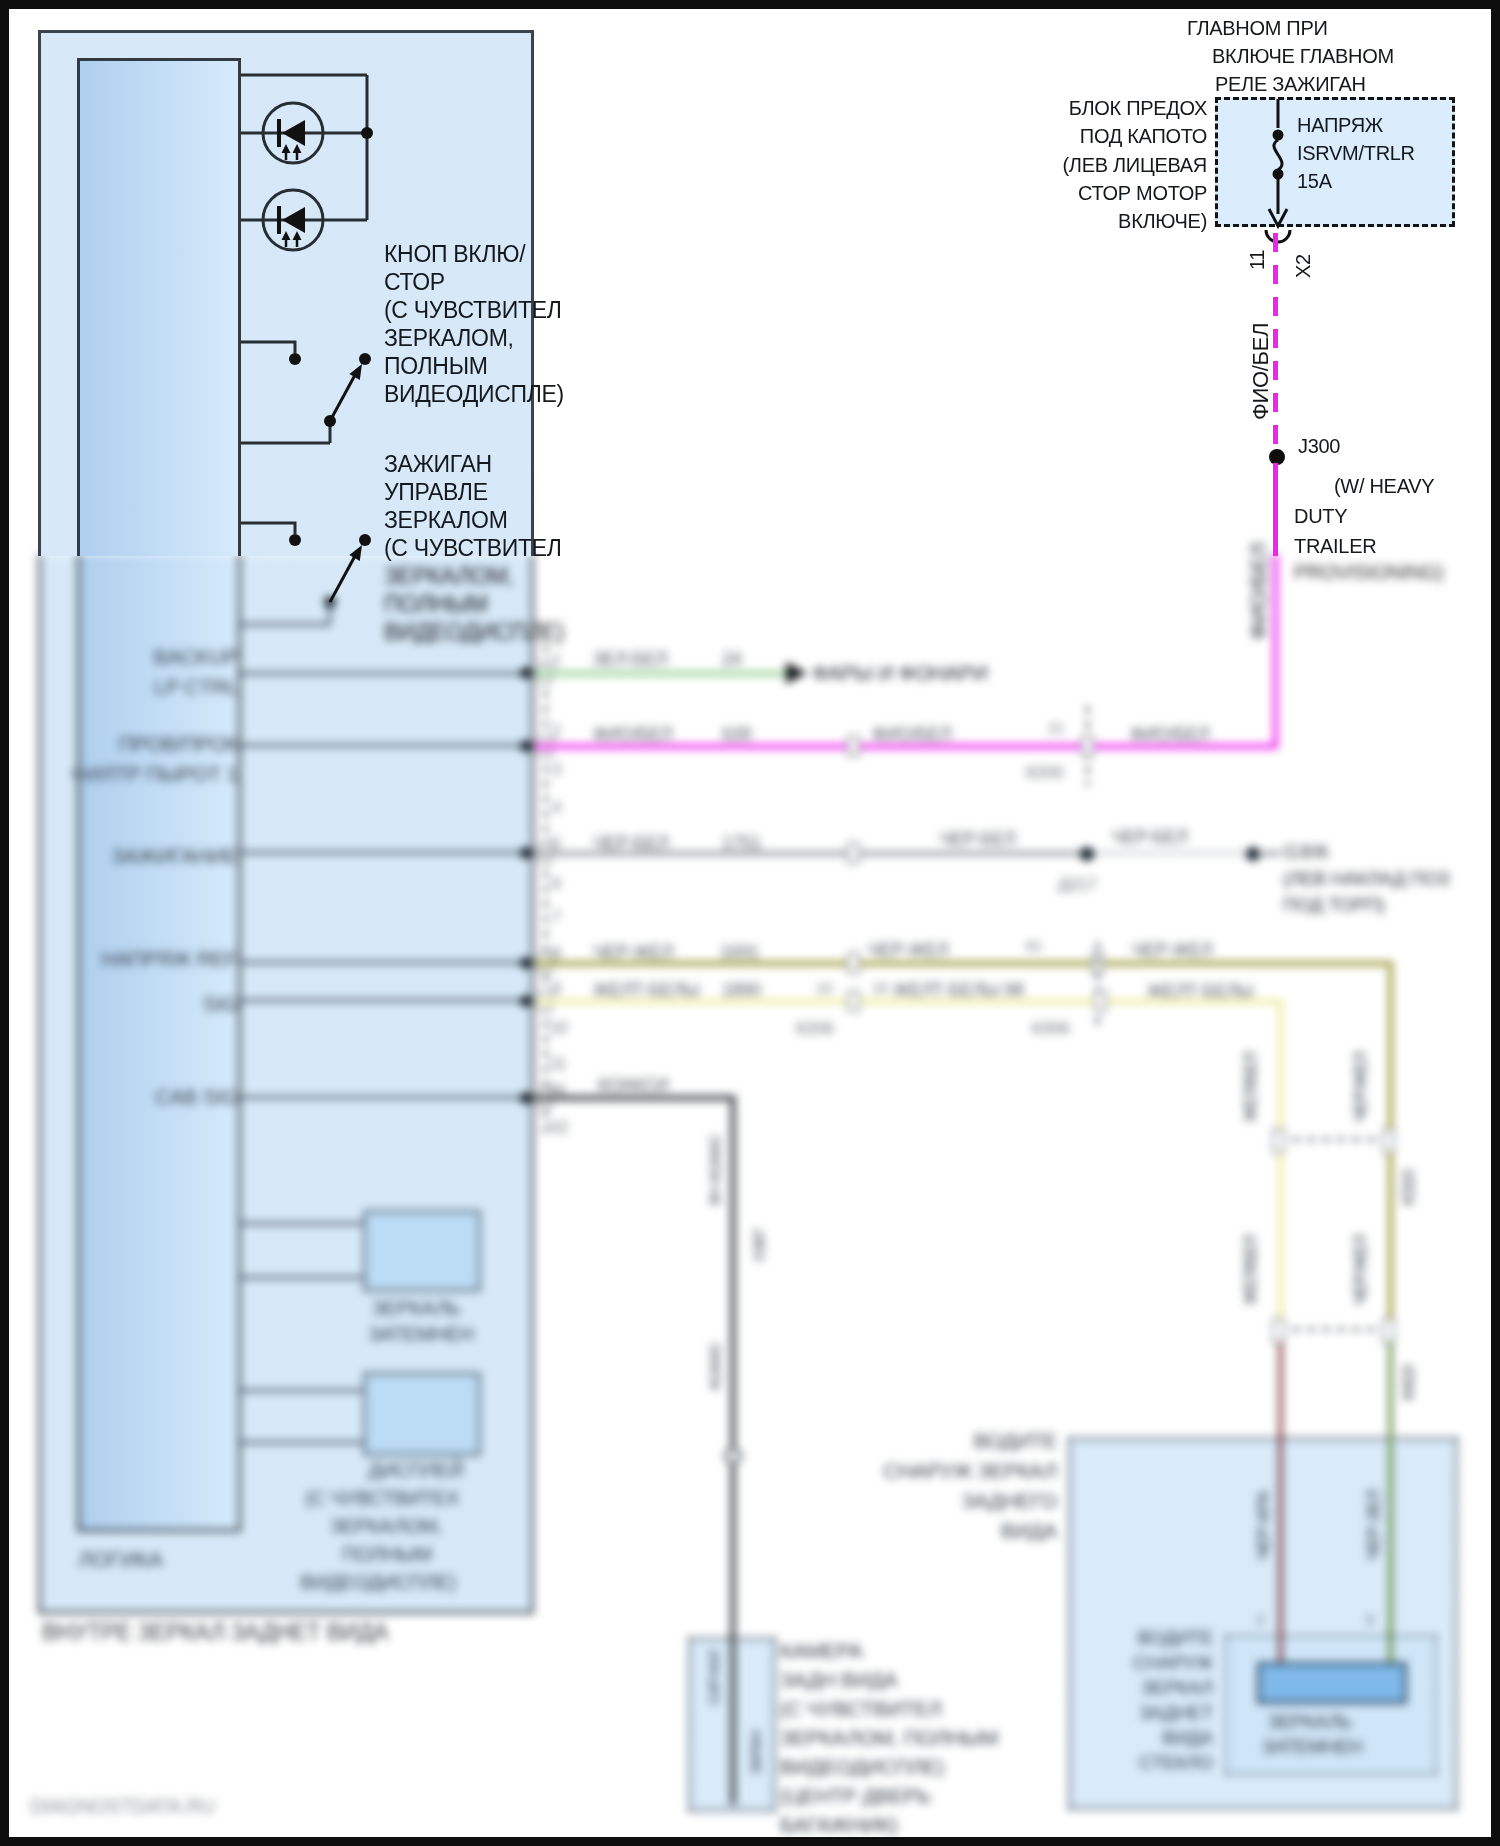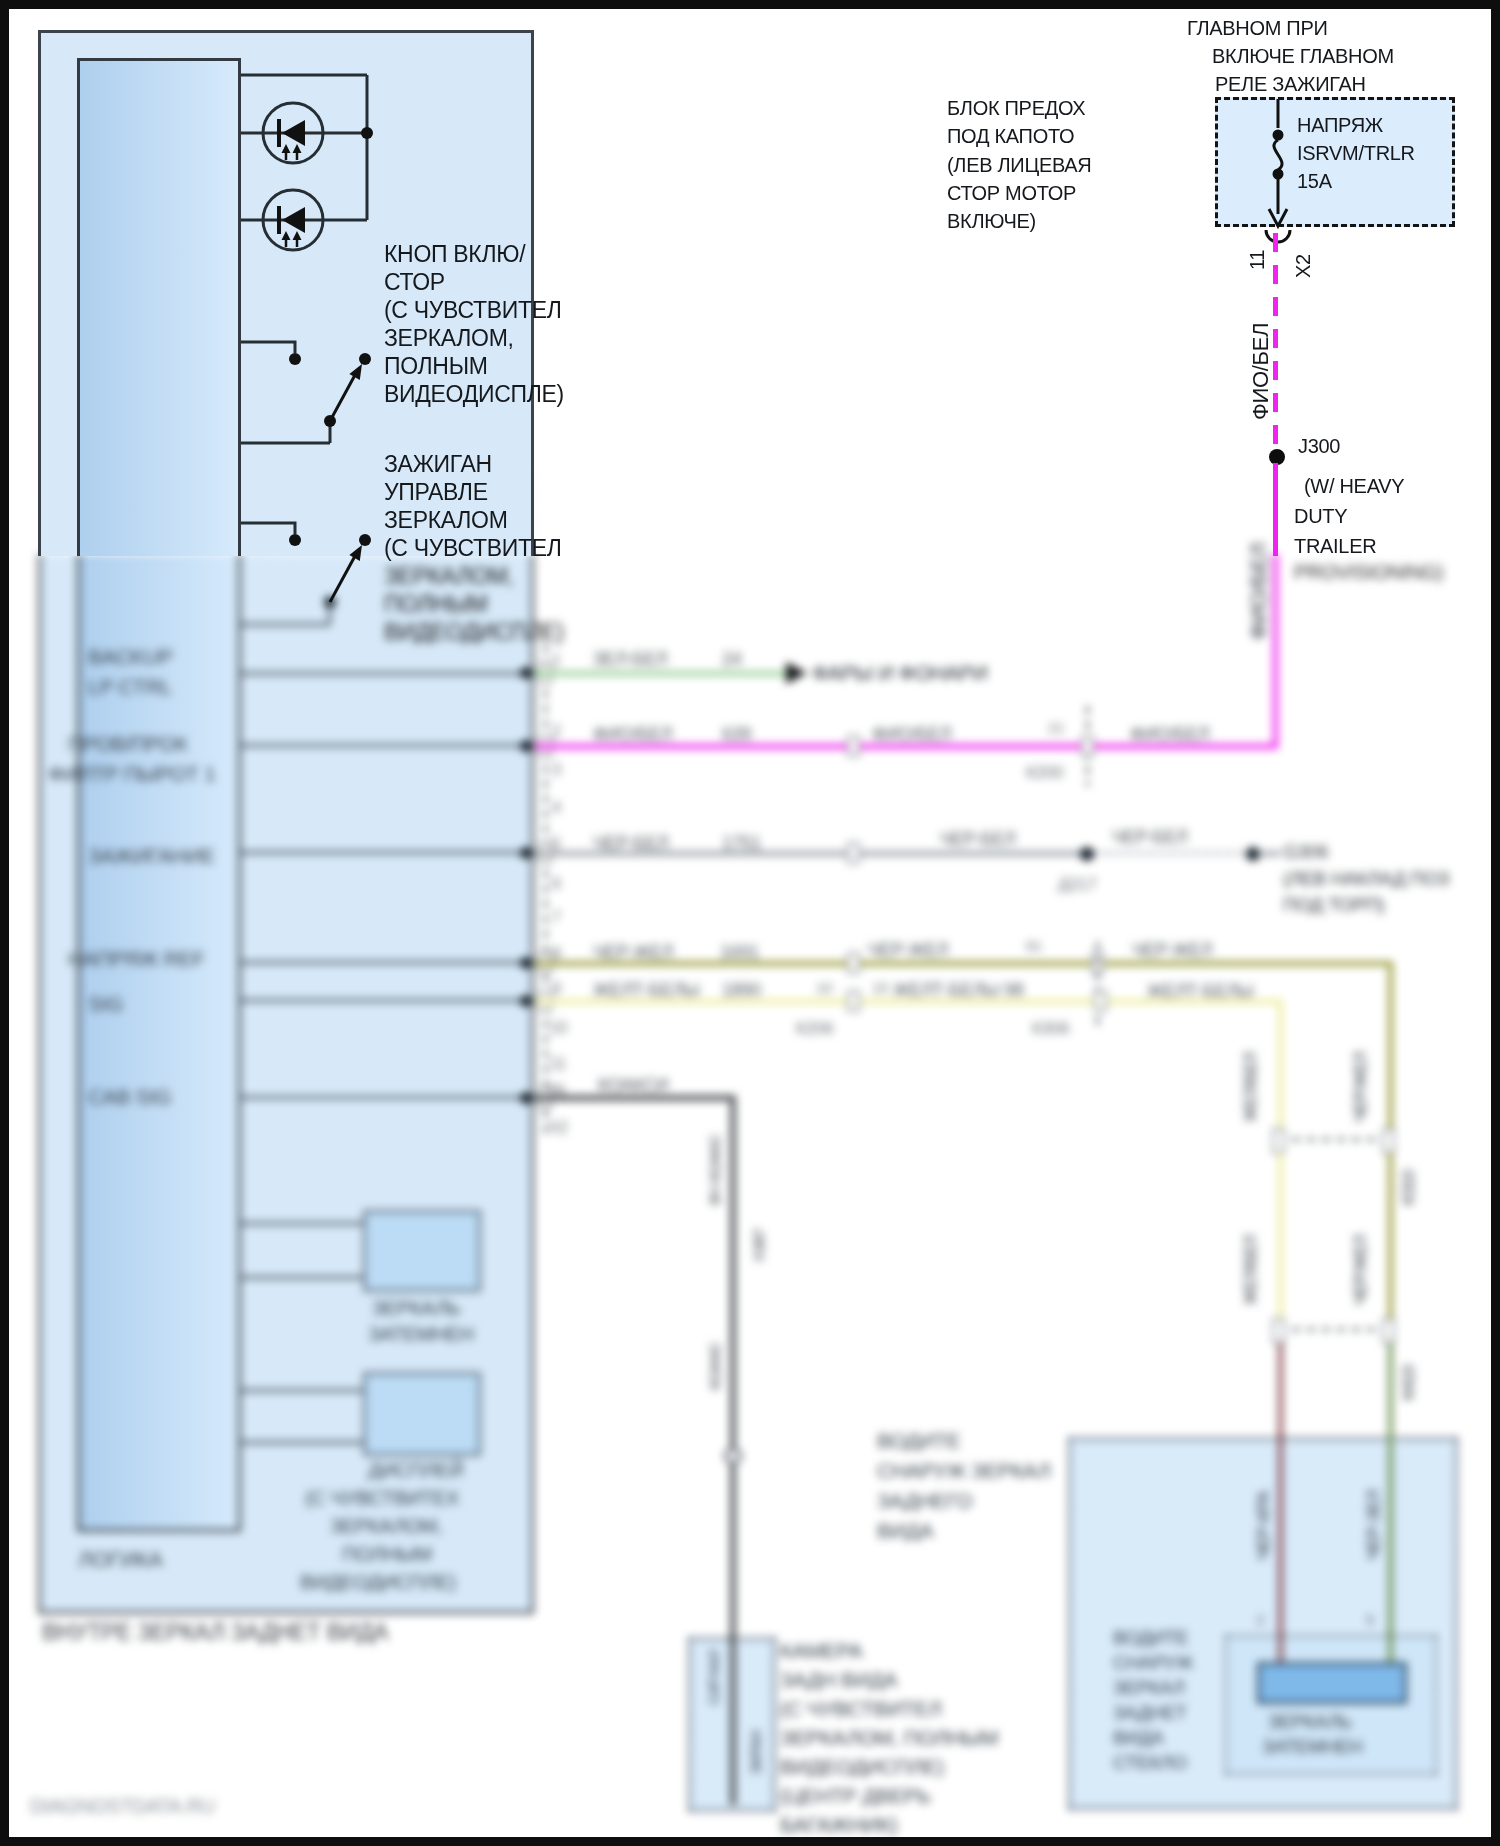--- a/index.html
+++ b/index.html
@@ -5,21 +5,21 @@
   html,body{margin:0;padding:0;background:#e8e8e8;}
   #stage{position:relative;width:1500px;height:1846px;background:#fff;overflow:hidden;
          font-family:"Liberation Sans",sans-serif;}
   #frame{position:absolute;inset:0;border:9px solid #0e0e0e;pointer-events:none;z-index:40;}
   .abs{position:absolute;}
   .tx{position:absolute;white-space:nowrap;color:#15181c;font-family:"Liberation Sans",sans-serif;
       letter-spacing:-0.3px;line-height:1.05;}.s23{font-size:23px}.s21{font-size:21px}.s20{font-size:20px}
   .s19{font-size:19px}.s18{font-size:18px}.s17{font-size:17px}.s16{font-size:16px}
   .s15{font-size:15px}.s14{font-size:14px}.s22{font-size:22px}
   .blu{color:#39434d}.gr{color:#4f565c}.gy{color:#6a6f74}
-  .ra{}
+  .ra{text-align:right}
   .vt{position:absolute;transform:rotate(-90deg);transform-origin:0 0;white-space:nowrap;
       font-family:"Liberation Sans",sans-serif;color:#2c343c;letter-spacing:-0.3px;}
   .wh{position:absolute;height:5px}
   .wv{position:absolute;width:5px}
   .stub{position:absolute;background:#49535c}
   .dot{position:absolute;width:12px;height:12px;border-radius:50%;background:#15202b}
   .tick{position:absolute;width:13px;height:22px;background:#fdfdfd;border:2px solid #8f9499;box-sizing:border-box}
   .dashv{position:absolute;width:3px;background:repeating-linear-gradient(180deg,#5b6167 0 8px,transparent 8px 15px)}
   .dashh{position:absolute;height:3px;background:repeating-linear-gradient(90deg,#5b6167 0 8px,transparent 8px 15px)}
   .dotwire{position:absolute;height:4px;background:repeating-linear-gradient(90deg,#9aa2a8 0 5px,transparent 5px 11px)}
@@ -321,21 +321,21 @@
     <div class="tx s20" style="left:1297px;top:171px">15A</div>
 
     <div class="vt s20" style="left:1246px;top:270px;color:#15181c">11</div>
     <div class="vt s20" style="left:1292px;top:278px;color:#15181c">X2</div>
 
     <div class="magdash" style="left:1273px;top:233px;height:222px"></div>
     <div class="vt s22" style="left:1248px;top:420px;color:#15181c">ФИО/БЕЛ</div>
 
     <div class="dot" style="left:1269px;top:449px;width:16px;height:16px;background:#0d0d0d"></div>
     <div class="tx s20" style="left:1298px;top:436px">J300</div>
-    <div class="tx s20" style="left:1304px;top:476px">(W/ HEAVY</div>
+    <div class="tx s20" style="left:1334px;top:476px">(W/ HEAVY</div>
     <div class="tx s20" style="left:1294px;top:506px">DUTY</div>
     <div class="tx s20" style="left:1294px;top:536px">TRAILER</div>
 
     <div class="wv" style="left:1273px;top:463px;height:93px;background:#ee25ee"></div>
   </div>
 
   <div id="frame"></div>
 </div>
 
 </body></html>

